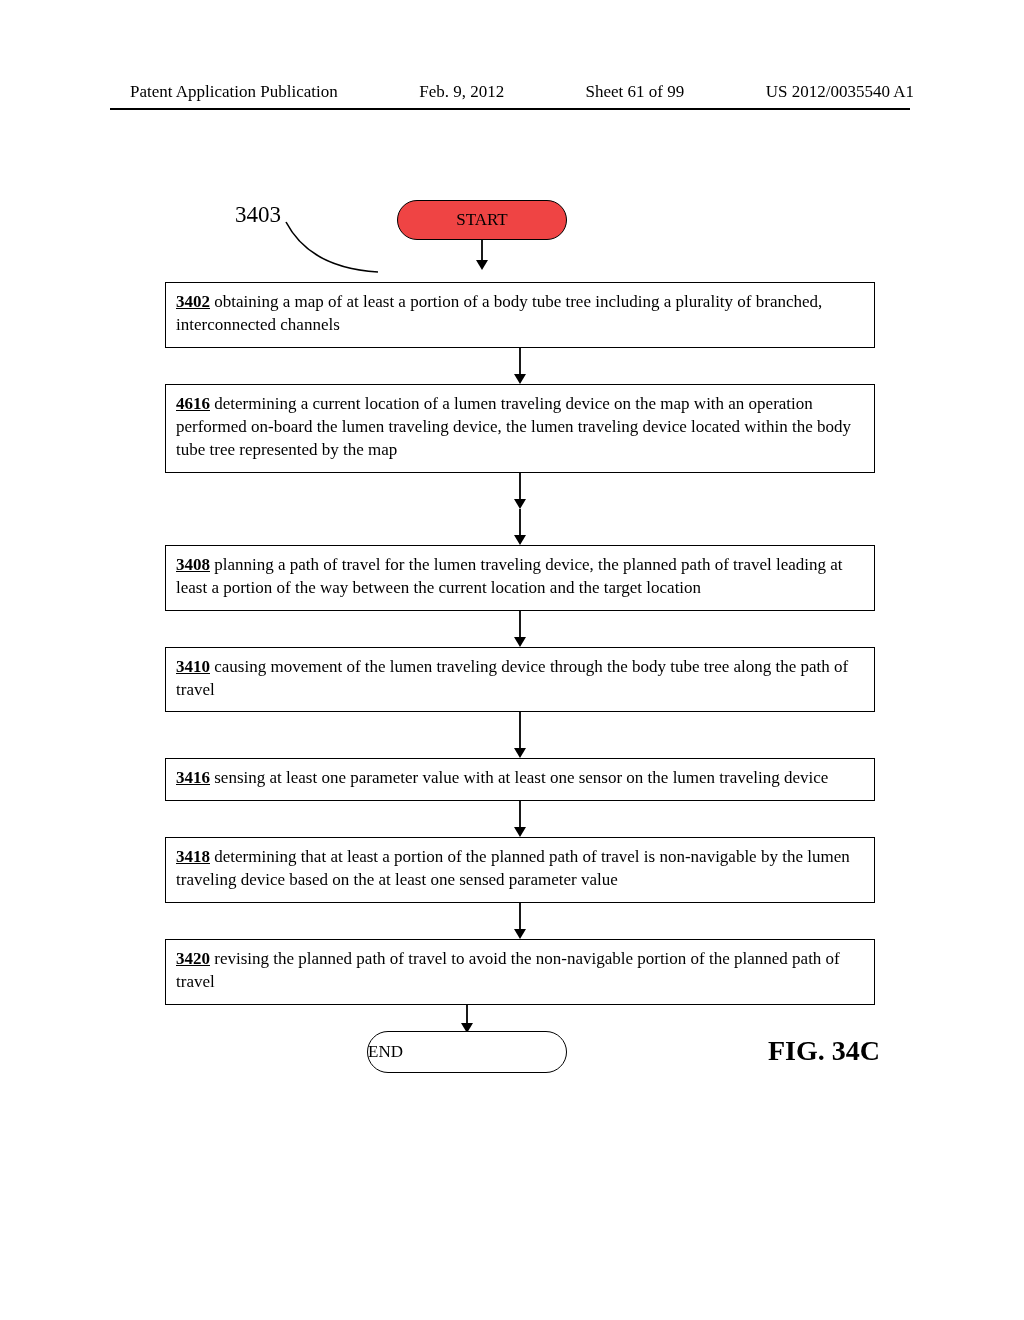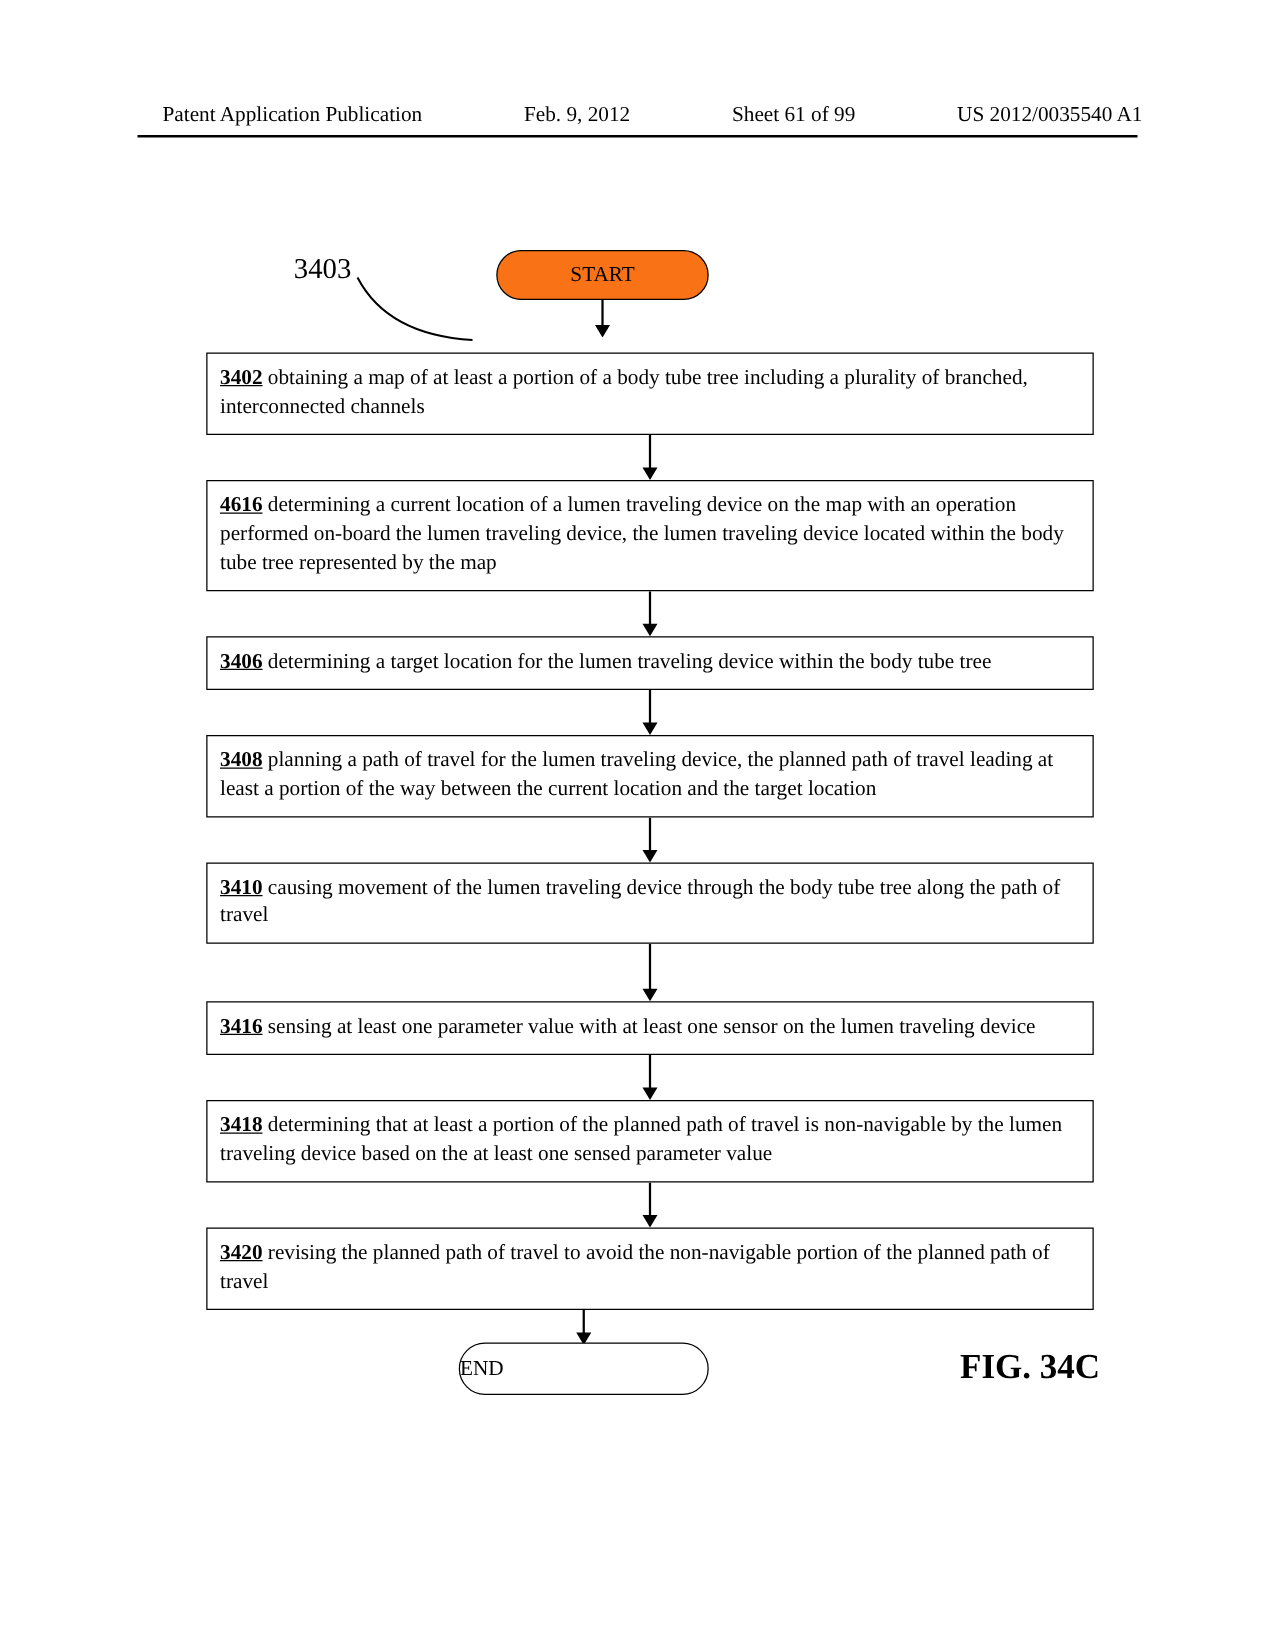--- a/index.html
+++ b/index.html
@@ -52,21 +52,21 @@
     left: 232px;
     top: 0;
     width: 170px;
     height: 40px;
     border: 1.5px solid #000;
     border-radius: 22px;
     display: flex;
     align-items: center;
     justify-content: center;
     font-size: 17px;
-    background: #f97316;
+    background: #ef4444;
   }
   .ref-label {
     position: absolute;
     left: 70px;
     top: 2px;
     font-size: 23px;
     text-align: center;
   }
   .ref-leader {
     position: absolute;
@@ -169,23 +169,20 @@
     <div class="step">
       <span class="num">4616</span><span>  determining a current location of a lumen traveling device on the map with an operation performed on-board the lumen traveling device, the lumen traveling device located within the body tube tree represented by the map</span>
     </div>
     <div class="connector">
       <svg width="16" height="36">
           <line x1="8" y1="0" x2="8" y2="28" stroke="#000" stroke-width="1.8"></line>
           <polygon points="2,26 14,26 8,36" fill="#000"></polygon>
         </svg>
     </div>
 
-    <div class="step">
-      <span class="num">3406</span><span>  determining a target location for the lumen traveling device within the body tube tree</span>
-    </div>
     <div class="connector">
       <svg width="16" height="36">
           <line x1="8" y1="0" x2="8" y2="28" stroke="#000" stroke-width="1.8"></line>
           <polygon points="2,26 14,26 8,36" fill="#000"></polygon>
         </svg>
     </div>
 
     <div class="step">
       <span class="num">3408</span><span>  planning a path of travel for the lumen traveling device, the planned path of travel leading at least a portion of the way between the current location and the target location</span>
     </div>

